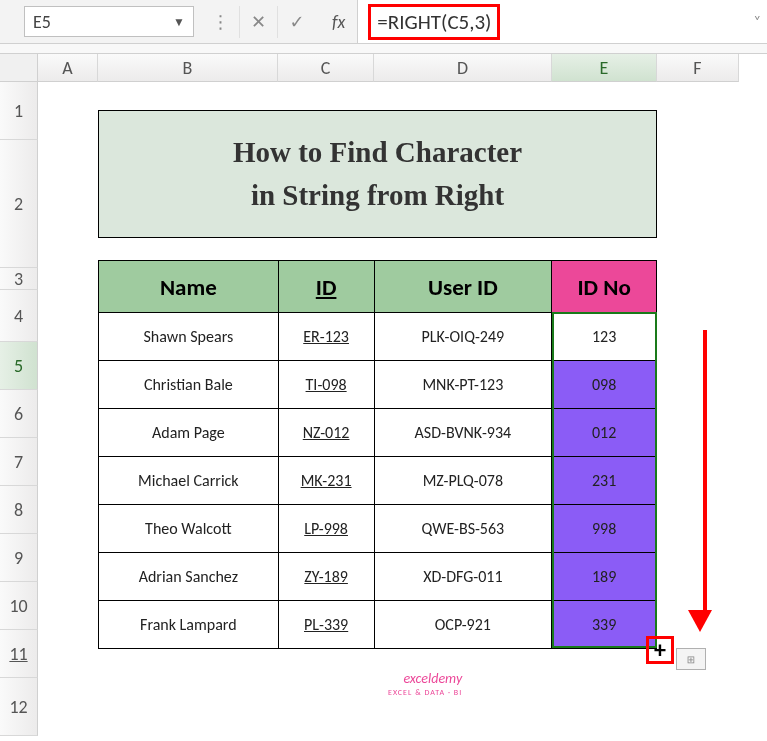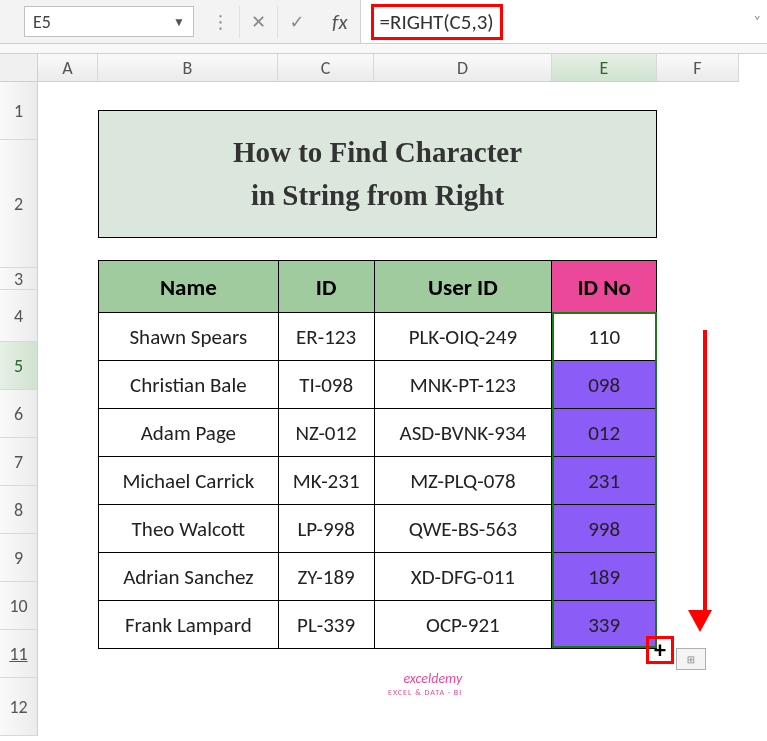--- a/index.html
+++ b/index.html
@@ -44,21 +44,21 @@
     display: flex;
     align-items: center;
     justify-content: center;
     color: #888;
     font-size: 18px;
     border-right: 1px solid #e0e0e0;
   }
   .fb-icon:last-child { border-right: none; }
   .fx-label {
     font-style: italic;
-    font-size: 21px;
+    font-size: 18px;
     color: #555;
     padding: 0 12px;
     display: flex;
     align-items: center;
     border-right: 1px solid #d0d0d0;
   }
   .formula-input {
     flex: 1;
     background: #ffffff;
     display: flex;
@@ -180,26 +180,26 @@
     font-weight: bold;
     font-size: 23px;
     color: #000;
   }
   .data-table th.idno {
     background: #ec4899;
     color: #000;
   }
   .data-table td {
     height: 48px;
-    font-size: 21px;
+    font-size: 16px;
     color: #222;
     background: #ffffff;
   }
   .data-table .col-name { width: 180px; margin-left: 20px; }
-  .data-table .col-id { width: 96px; }
+  .data-table .col-id { width: 96px; text-decoration: underline; }
   .data-table .col-userid { width: 178px; }
   .data-table .col-idno { width: 105px; }
 
   .idno-cell.filled { background: #8b5cf6; }
 
   
   .active-range {
     position: absolute;
     left: 514px;
     top: 230px;
@@ -343,21 +343,21 @@
         <th class="col-id">ID</th>
         <th class="col-userid">User ID</th>
         <th class="col-idno idno">ID No</th>
       </tr>
     </thead>
     <tbody id="table-body">
         <tr>
           <td class="col-name">Shawn Spears</td>
           <td class="col-id">ER-123</td>
           <td class="col-userid">PLK-OIQ-249</td>
-          <td class="col-idno idno-cell">110</td>
+          <td class="col-idno idno-cell">123</td>
         </tr>
         <tr>
           <td class="col-name">Christian Bale</td>
           <td class="col-id">TI-098</td>
           <td class="col-userid">MNK-PT-123</td>
           <td class="col-idno idno-cell filled">098</td>
         </tr>
         <tr>
           <td class="col-name">Adam Page</td>
           <td class="col-id">NZ-012</td>

